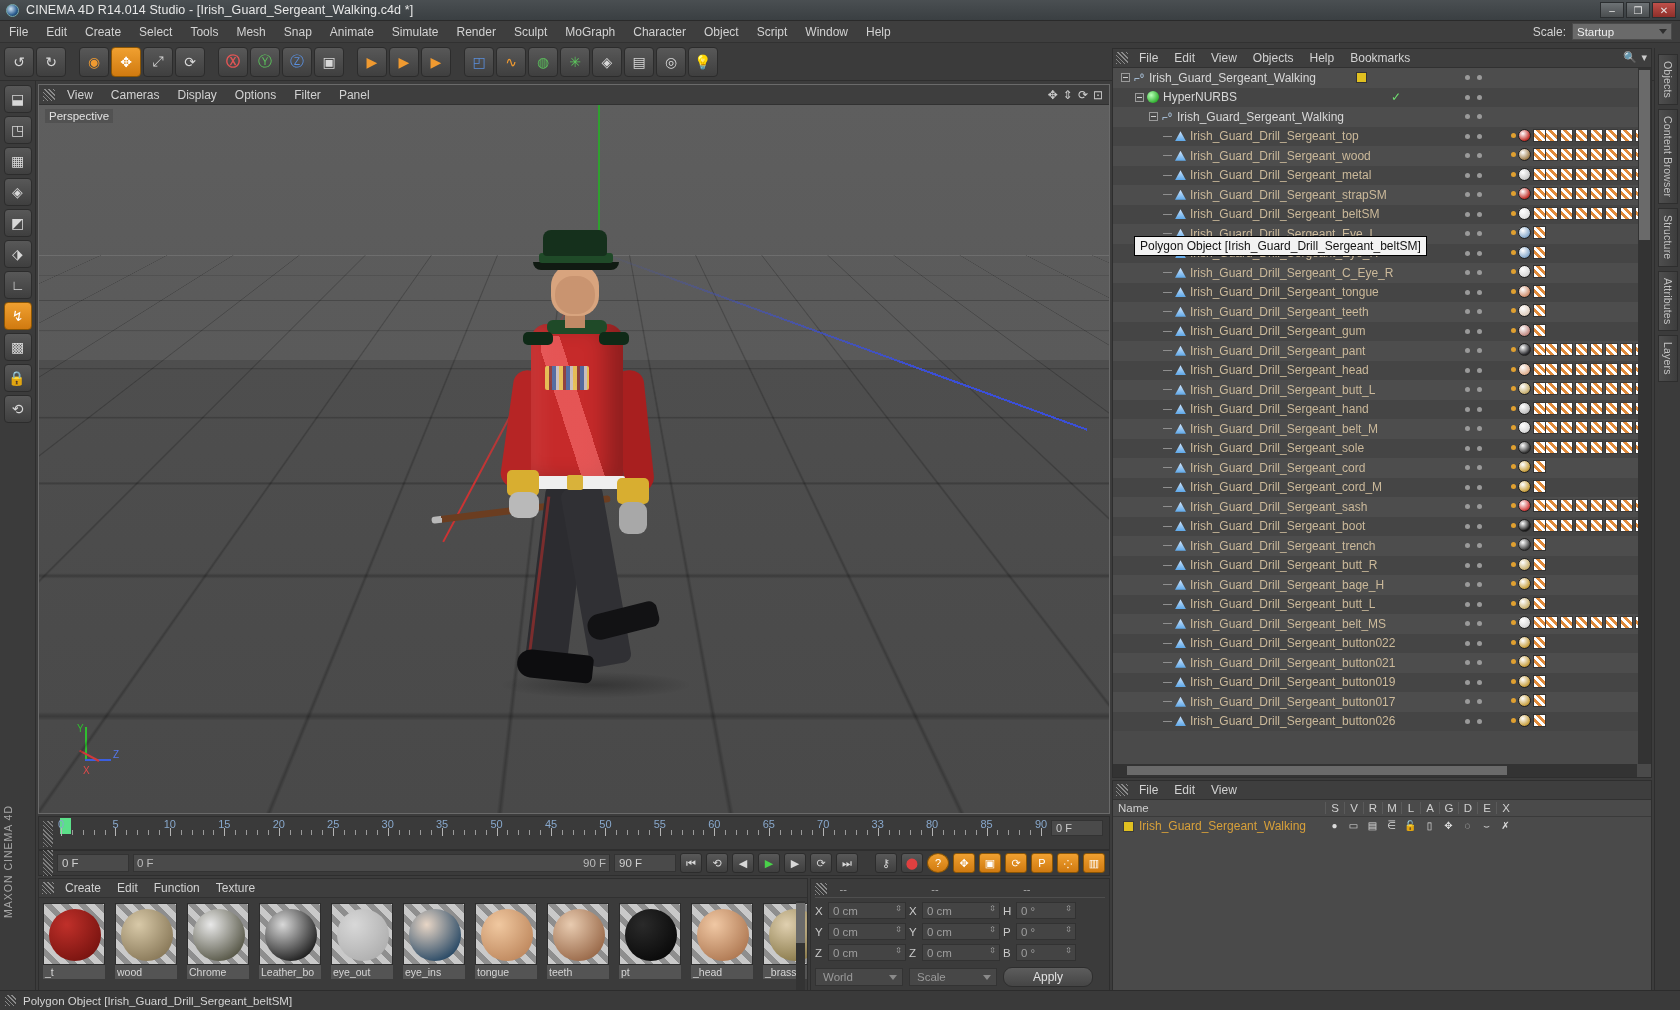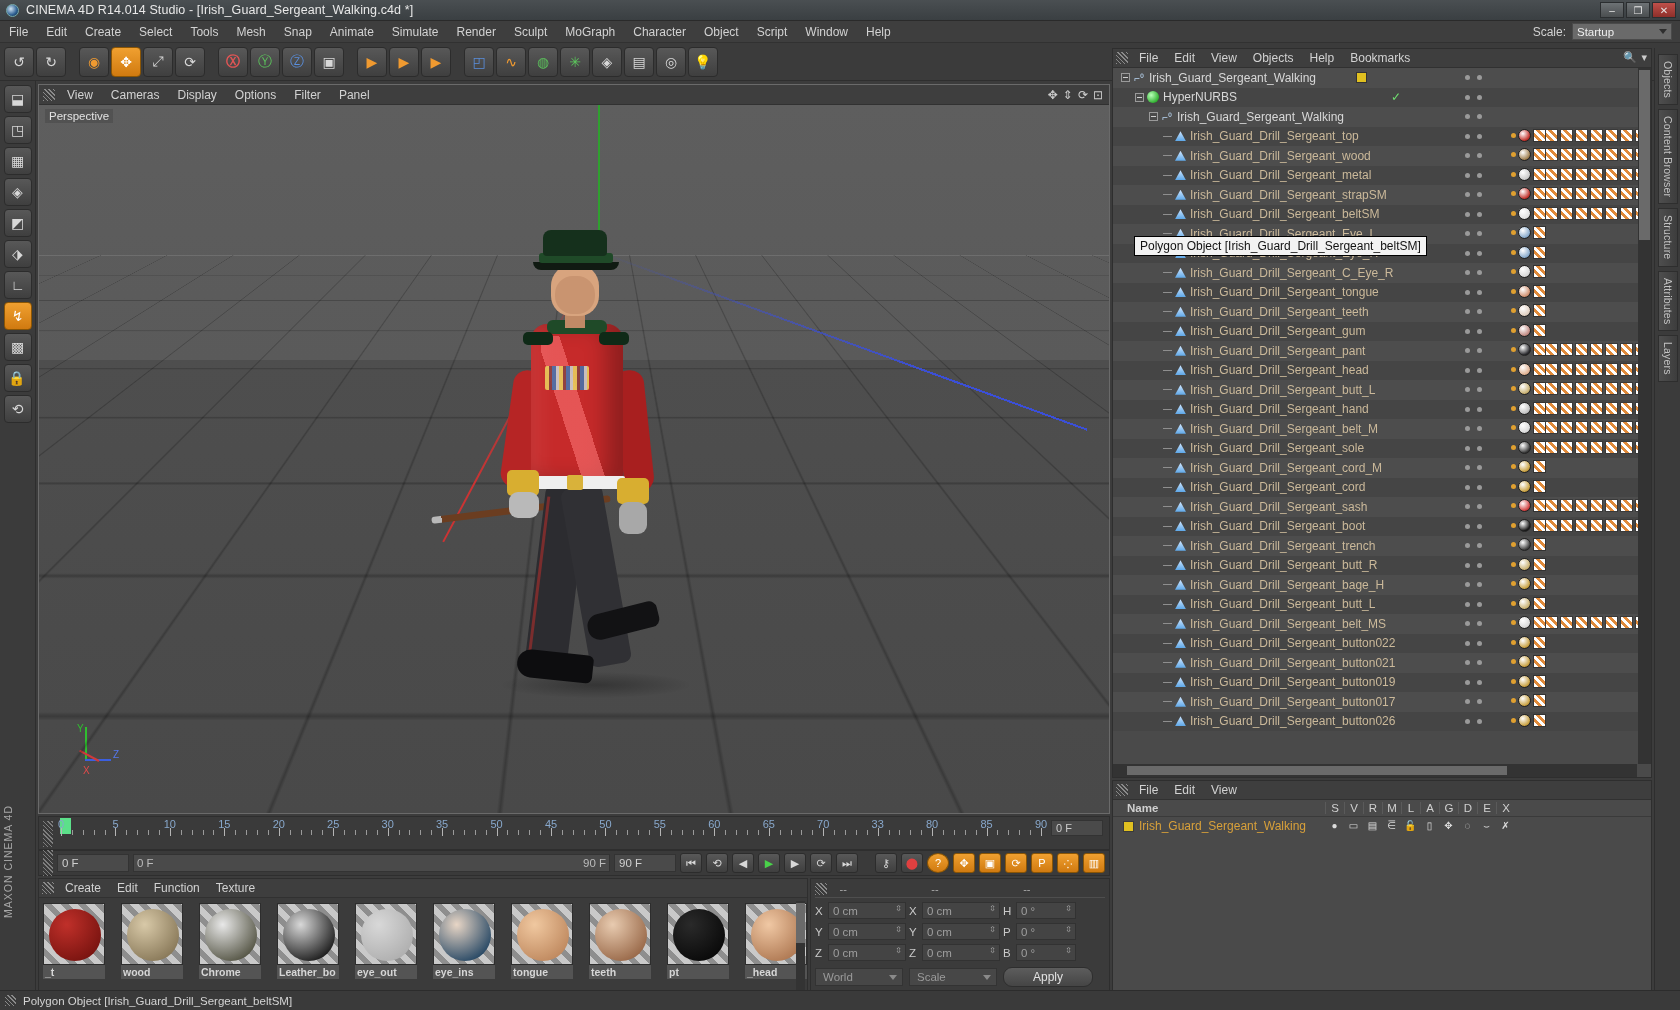--- a/index.html
+++ b/index.html
@@ -196,21 +196,21 @@
   .tpb.help { background:linear-gradient(#f0a030,#d07a10);border-color:#8a5505;color:#fff;border-radius:50%;}
 
   
   .matmgr {
     position:absolute; left:38px; top:878px; width:770px; height:126px;
     background:#3b3b3b; border:1px solid #2e2e2e;
   }
   .mm-menu { height:19px; display:flex; align-items:center; padding-left:3px; background:#3e3e3e;
     border-bottom:1px solid #313131;}
   .mm-menu .mi { padding:2px 8px; font-size:12px; color:#d2d2d2; }
-  .mm-body { display:flex; gap:16px; padding:5px 4px; overflow:hidden;font-weight:bold; }
+  .mm-body { display:flex; gap:10px; padding:5px 4px; overflow:hidden; }
   .mat { width:62px; }
   .mat-sw { width:62px;height:62px; position:relative;
     background-image:repeating-linear-gradient(45deg,#c9c9c9 0 6px,#8e8e8e 6px 12px);
     border:1px solid #2d2d2d; }
   .ball { position:absolute; left:5px; top:5px; width:52px;height:52px;border-radius:50%; }
   .mat-nm { font-size:10.5px; color:#d6d6d6; background:#545454; padding:1px 2px;
      white-space:nowrap; overflow:hidden; text-overflow:clip; }
   .mm-scroll { position:absolute; right:2px; top:22px; width:9px; height:98px; background:#333; }
   .mm-scroll i { position:absolute; left:0; top:2px; width:9px;height:40px;background:#6a6a6a; display:block;}
 
@@ -282,21 +282,21 @@
   
   .attrmgr {
     position:absolute; left:1112px; top:780px; width:540px; height:224px;
     background:#4a4a4a; border:1px solid #2e2e2e;
   }
   .at-menu { height:19px; display:flex; align-items:center; padding-left:3px; background:#3e3e3e;
     border-bottom:1px solid #313131;}
   .at-menu .mi { padding:2px 8px; font-size:12px; color:#d2d2d2; }
   .at-hdr { height:17px; display:flex; align-items:center; background:#4a4a4a;
      border-bottom:1px solid #3a3a3a; font-size:11.5px; color:#d0d0d0; }
-  .at-hdr .nm { width:212px; padding-left:14px;font-weight:bold; }
+  .at-hdr .nm { width:212px; padding-left:5px; }
   .at-hdr .c { width:19px; text-align:center; border-left:1px solid #5a5a5a; }
   .at-row { height:18px; display:flex; align-items:center; font-size:12px; background:#4a4a4a; }
   .at-row .nm { width:212px; display:flex; align-items:center; color:#d8a03a; padding-left:10px;}
   .at-sq { width:11px;height:11px;background:#e0c020;border:1px solid #3a3a3a;margin-right:5px;}
   .at-row .c { width:19px; text-align:center; color:#dcdcdc; font-size:10px;}
 
   
   .rightrail {
     position:absolute; right:0; top:48px; width:26px; height:956px; background:#3b3b3b;
     border-left:1px solid #2e2e2e; padding-top:6px;
@@ -1149,36 +1149,36 @@
             <div class="texcell"></div>
             <div class="texcell"></div>
             <div class="texcell"></div>
             <div class="texcell"></div>
           </div>
         </div>
         <div class="orow">
           <div style="width: 50px; flex: 0 0 auto;"></div>
           <div class="branch"></div>
           <div class="tri"></div>
+          <div class="onm">Irish_Guard_Drill_Sergeant_cord</div>
+          <div class="dots" style="left: 352px; top: 7px;">
+            <div class="dot"></div>
+            <div class="dot"></div>
+          </div>
+          <div class="tagstrip">
+            <div class="tagdot"></div>
+            <div class="matico" style="background: radial-gradient(circle at 35% 32%, rgb(255, 255, 255), rgb(200, 160, 64) 70%, rgb(17, 17, 17));"></div>
+            <div class="uvtag"></div>
+          </div>
+        </div>
+        <div class="orow">
+          <div style="width: 50px; flex: 0 0 auto;"></div>
+          <div class="branch"></div>
+          <div class="tri"></div>
           <div class="onm">Irish_Guard_Drill_Sergeant_cord_M</div>
-          <div class="dots" style="left: 352px; top: 7px;">
-            <div class="dot"></div>
-            <div class="dot"></div>
-          </div>
-          <div class="tagstrip">
-            <div class="tagdot"></div>
-            <div class="matico" style="background: radial-gradient(circle at 35% 32%, rgb(255, 255, 255), rgb(200, 160, 64) 70%, rgb(17, 17, 17));"></div>
-            <div class="uvtag"></div>
-          </div>
-        </div>
-        <div class="orow">
-          <div style="width: 50px; flex: 0 0 auto;"></div>
-          <div class="branch"></div>
-          <div class="tri"></div>
-          <div class="onm">Irish_Guard_Drill_Sergeant_cord</div>
           <div class="dots" style="left: 352px; top: 7px;">
             <div class="dot"></div>
             <div class="dot"></div>
           </div>
           <div class="tagstrip">
             <div class="tagdot"></div>
             <div class="matico" style="background: radial-gradient(circle at 35% 32%, rgb(255, 255, 255), rgb(200, 160, 64) 70%, rgb(17, 17, 17));"></div>
             <div class="uvtag"></div>
           </div>
         </div>

